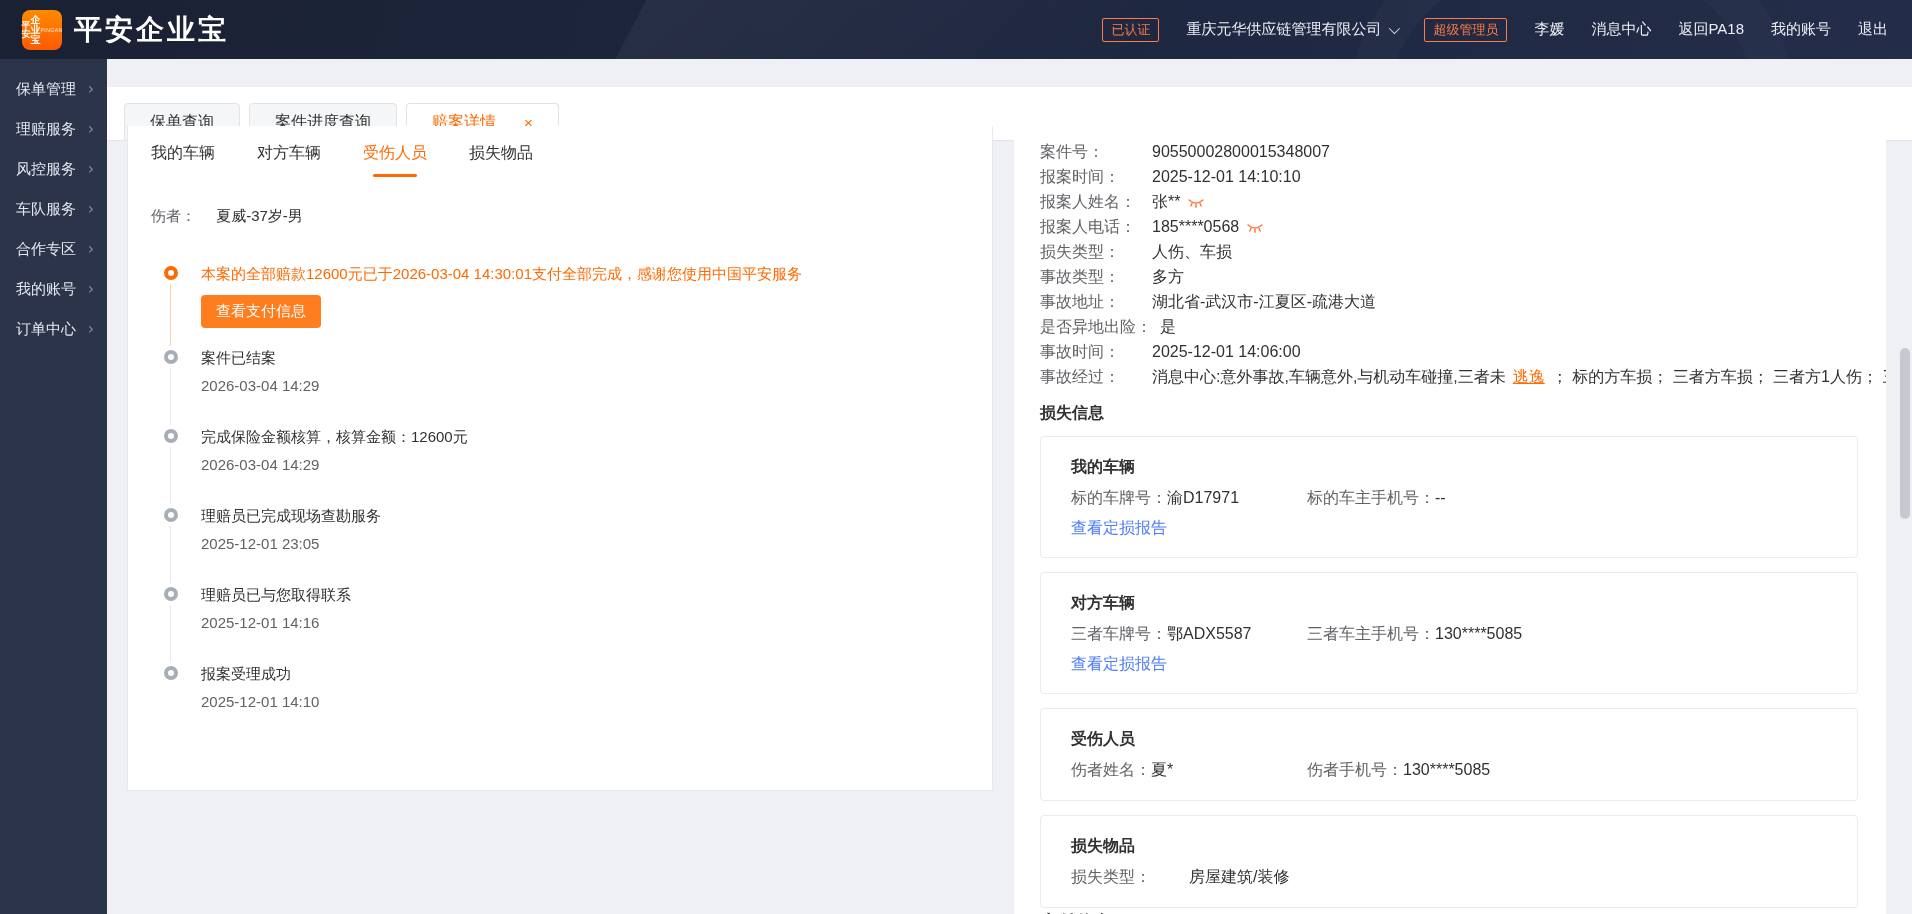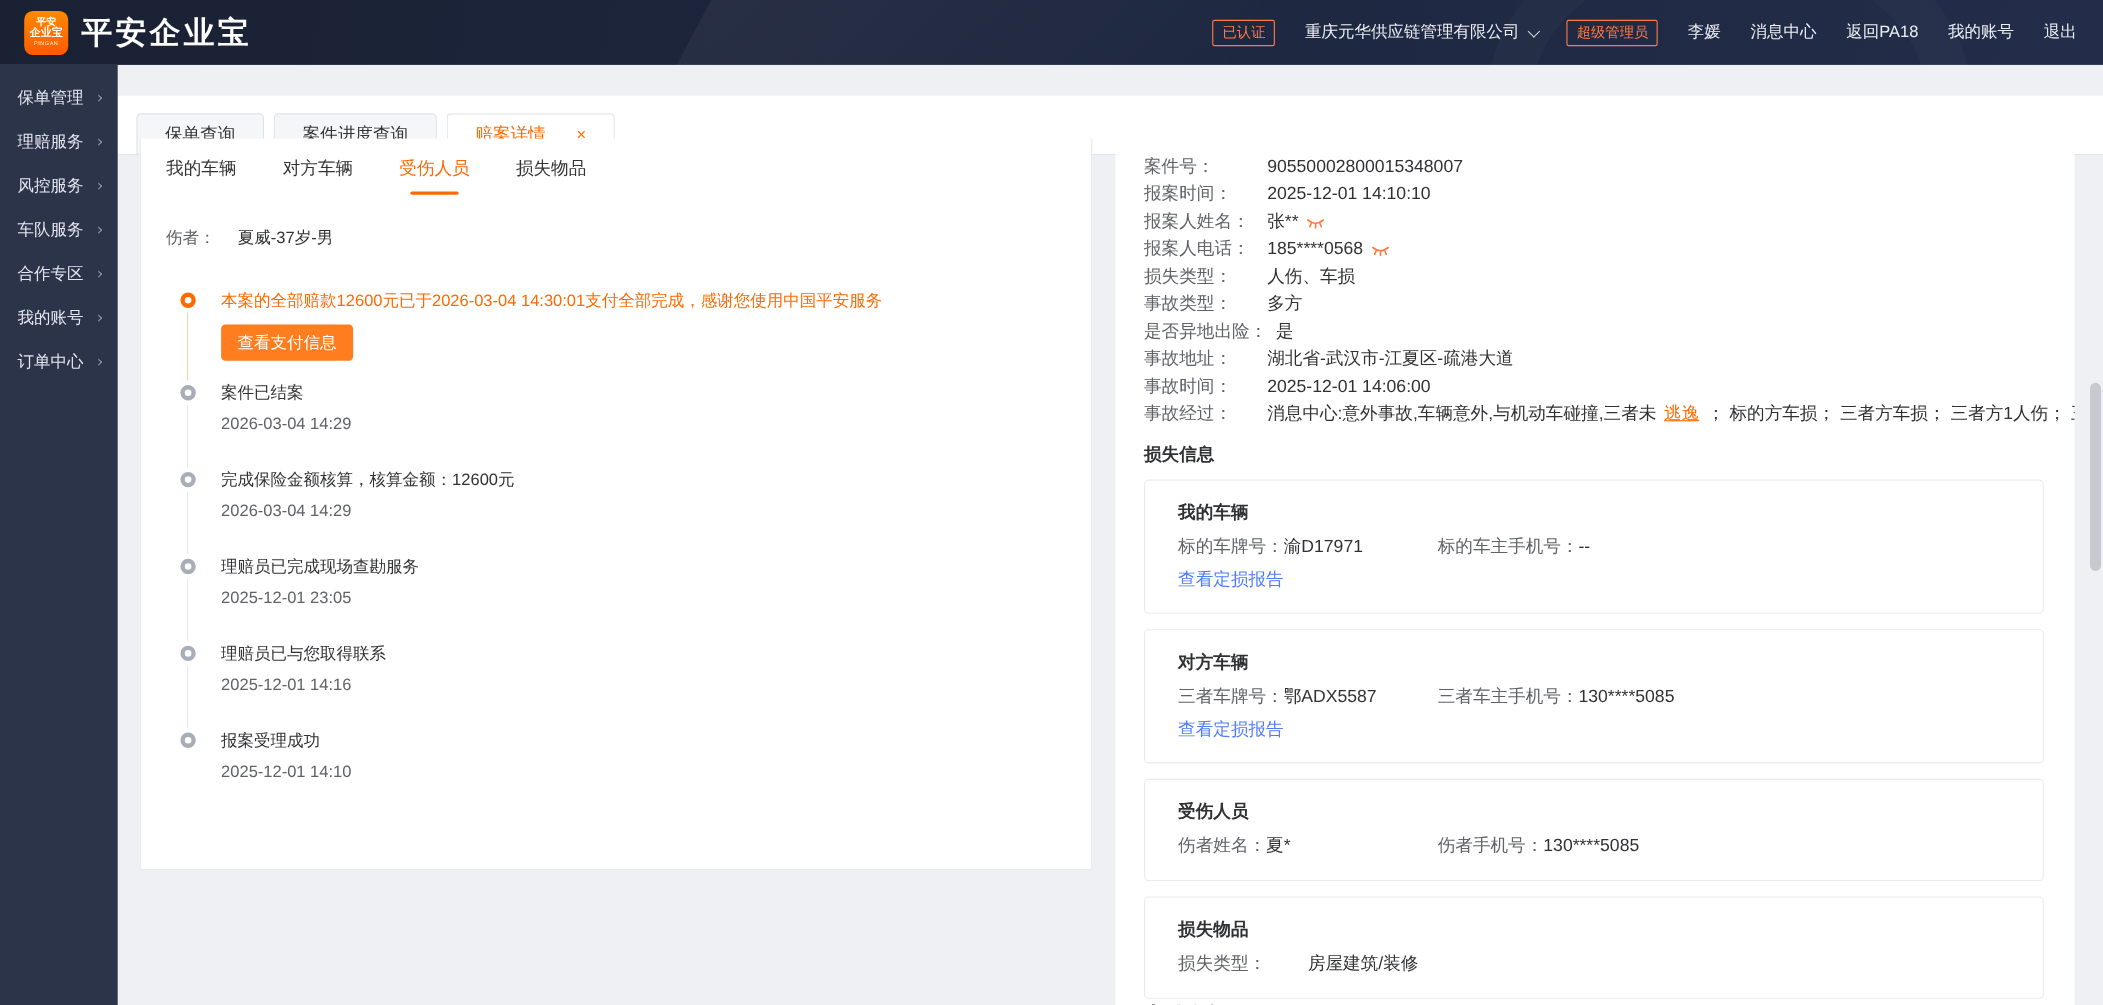--- a/index.html
+++ b/index.html
@@ -19,21 +19,21 @@
     background:linear-gradient(115deg,rgba(255,255,255,0.05),rgba(255,255,255,0));
     transform:skewX(-28deg);
   }
   .topbar::after {
     content:""; position:absolute; right:120px; top:-80px; width:360px; height:260px;
     border:40px solid rgba(255,255,255,0.025); border-radius:50%;
   }
   .logo {
     width:40px; height:40px; margin-left:22px; border-radius:8px;
     background:linear-gradient(180deg,#ff8a00,#ff5a00);
-    display:flex; flex-direction:column; align-items:center; justify-content:center;
+    display:flex; flex-direction:row; align-items:center; justify-content:center;
     color:#fff; line-height:1; flex:0 0 auto;
   }
   .logo .l1 { font-size:9px; font-weight:bold; }
   .logo .l2 { font-size:10px; font-weight:bold; margin-top:1px; }
   .logo .l3 { font-size:5px; margin-top:2px; letter-spacing:0.5px; opacity:0.9; }
   .brand { color:#fff; font-size:28px; font-weight:bold; letter-spacing:3px; margin-left:12px; }
   .topbar-right {
     position:absolute; right:24px; top:0; height:59px;
     display:flex; align-items:center; gap:27px; font-size:15px; color:#eceef4;
   }
@@ -298,26 +298,26 @@
       </div>
       <div class="d-row">
         <span class="d-label">损失类型：</span>
         <span class="d-value">人伤、车损</span>
       </div>
       <div class="d-row">
         <span class="d-label">事故类型：</span>
         <span class="d-value">多方</span>
       </div>
       <div class="d-row">
+        <span class="d-label">事故地址：</span>
+        <span class="d-value">湖北省-武汉市-江夏区-疏港大道</span>
+      </div>
+      <div class="d-row">
         <span class="d-label">是否异地出险：</span>
         <span class="d-value">是</span>
-      </div>
-      <div class="d-row">
-        <span class="d-label">事故地址：</span>
-        <span class="d-value">湖北省-武汉市-江夏区-疏港大道</span>
       </div>
       <div class="d-row">
         <span class="d-label">事故时间：</span>
         <span class="d-value">2025-12-01 14:06:00</span>
       </div>
       <div class="d-row nowrap">
         <span class="d-label">事故经过：</span>
         <span class="d-value">
           <span>消息中心:意外事故,车辆意外,与机动车碰撞,三者未</span>
             <span class="hl-word">逃逸</span>

